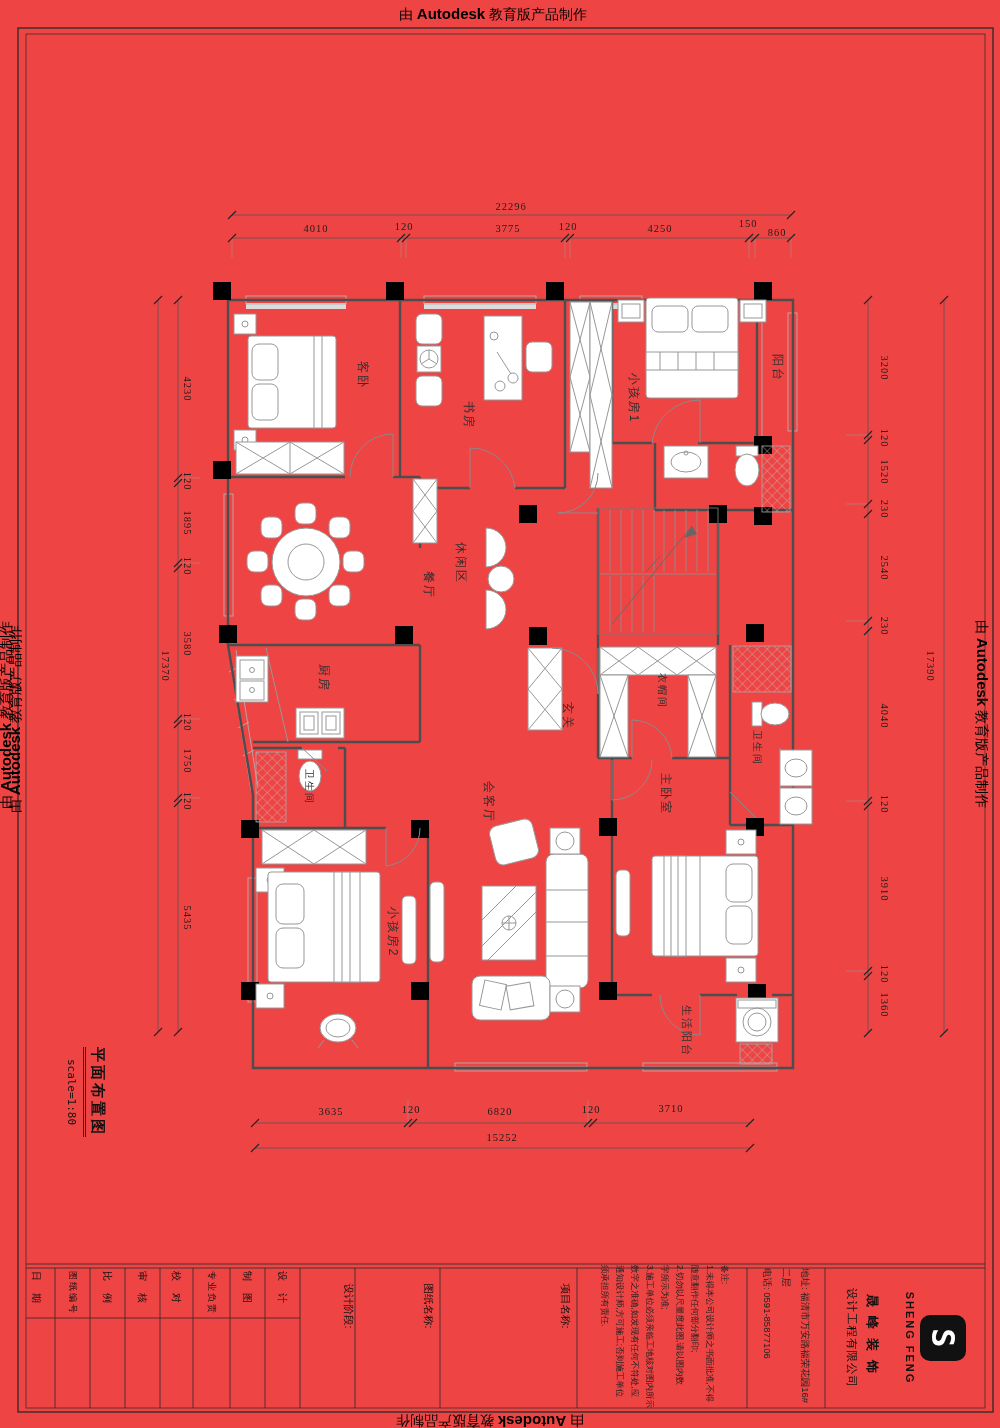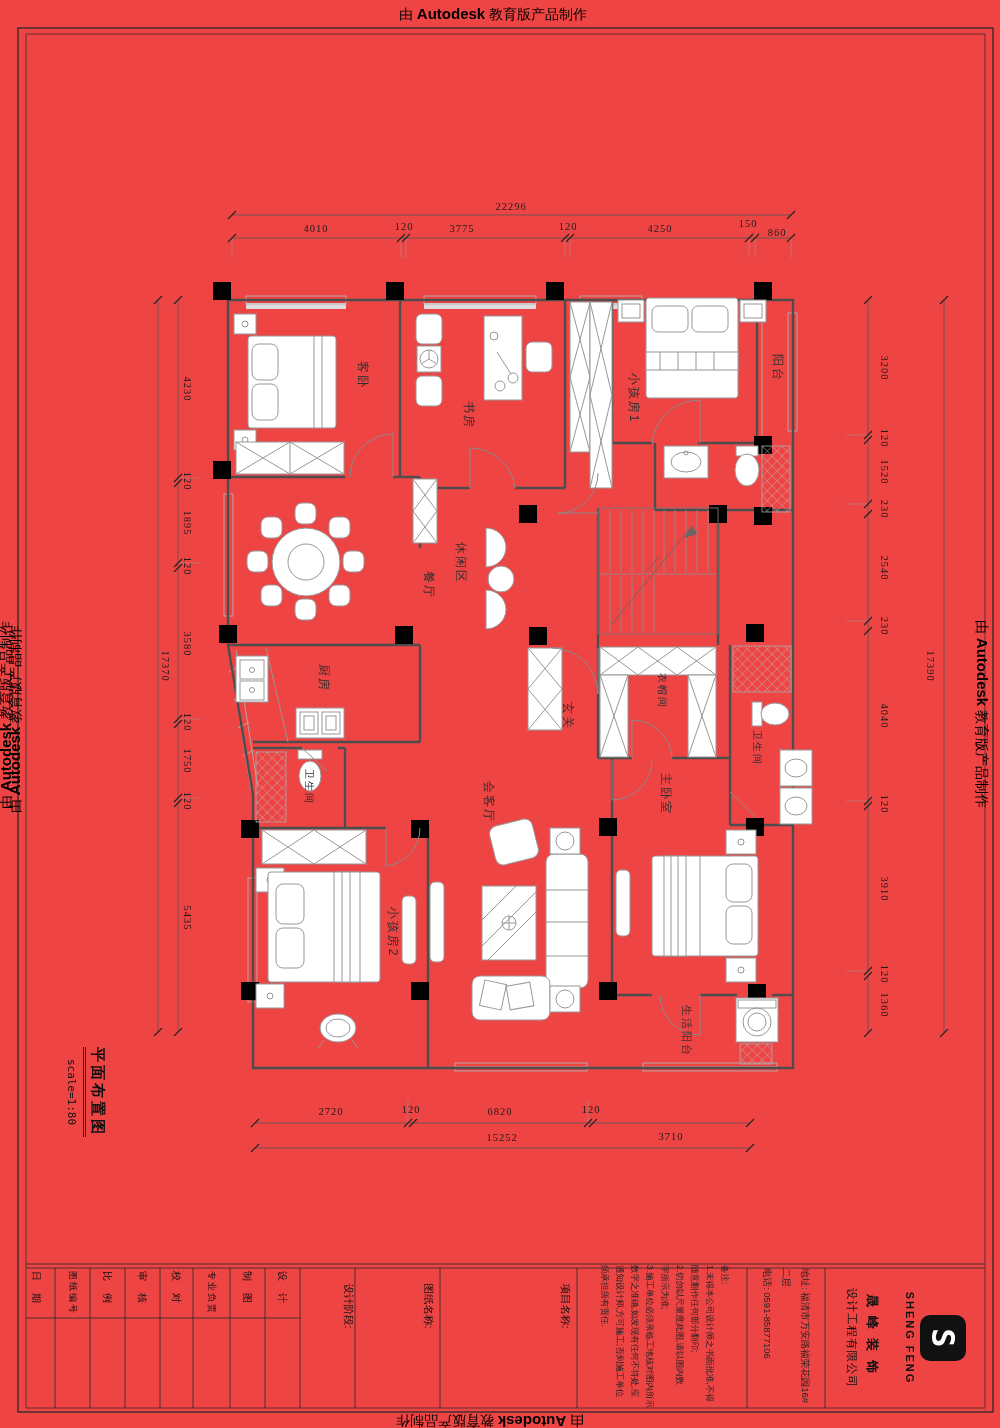--- a/index.html
+++ b/index.html
@@ -515,21 +515,21 @@
 
 <span class="t wm" style="left:493px;top:14px"><span>由</span> <span class="brand">Autodesk</span> <span>教育版产品制作</span></span>
 <span class="t wm r180" style="left:490px;top:1420px"><span>由</span> <span class="brand">Autodesk</span> <span>教育版产品制作</span></span>
 <span class="t wm r270" style="left:6px;top:715px"><span>由</span> <span class="brand">Autodesk</span> <span>教育版产品制作</span></span>
 <span class="t wm r270" style="left:15px;top:719px"><span>由</span> <span class="brand">Autodesk</span> <span>教育版产品制作</span></span>
 <span class="t wm r90" style="left:981px;top:714px"><span>由</span> <span class="brand">Autodesk</span> <span>教育版产品制作</span></span>
 
 <span class="t dim" style="left:511px;top:206px">22296</span>
 <span class="t dim" style="left:316px;top:228px">4010</span>
 <span class="t dim" style="left:404px;top:226px">120</span>
-<span class="t dim" style="left:462px;top:228px">3775</span>
+<span class="t dim" style="left:508px;top:228px">3775</span>
 <span class="t dim" style="left:568px;top:226px">120</span>
 <span class="t dim" style="left:660px;top:228px">4250</span>
 <span class="t dim" style="left:748px;top:223px">150</span>
 <span class="t dim" style="left:777px;top:232px">860</span>
 
 <span class="t dim r90" style="left:165px;top:666px">17370</span>
 <span class="t dim r90" style="left:187px;top:389px">4230</span>
 <span class="t dim r90" style="left:187px;top:481px">120</span>
 <span class="t dim r90" style="left:187px;top:523px">1895</span>
 <span class="t dim r90" style="left:187px;top:566px">120</span>
@@ -546,25 +546,25 @@
 <span class="t dim r90" style="left:884px;top:509px">230</span>
 <span class="t dim r90" style="left:884px;top:568px">2540</span>
 <span class="t dim r90" style="left:884px;top:626px">230</span>
 <span class="t dim r90" style="left:884px;top:716px">4040</span>
 <span class="t dim r90" style="left:884px;top:804px">120</span>
 <span class="t dim r90" style="left:884px;top:889px">3910</span>
 <span class="t dim r90" style="left:884px;top:974px">120</span>
 <span class="t dim r90" style="left:884px;top:1005px">1360</span>
 
 <span class="t dim" style="left:502px;top:1137px">15252</span>
-<span class="t dim" style="left:331px;top:1111px">2720</span>
+<span class="t dim" style="left:331px;top:1111px">3635</span>
 <span class="t dim" style="left:411px;top:1109px">120</span>
 <span class="t dim" style="left:500px;top:1111px">6820</span>
 <span class="t dim" style="left:591px;top:1109px">120</span>
-<span class="t dim" style="left:671px;top:1136px">3710</span>
+<span class="t dim" style="left:671px;top:1108px">3710</span>
 
 <span class="t room r90" style="left:362px;top:375px">客卧</span>
 <span class="t room r90" style="left:468px;top:415px">书房</span>
 <span class="t room r90" style="left:633px;top:398px">小孩房1</span>
 <span class="t room r90" style="left:777px;top:368px">阳台</span>
 <span class="t room r90" style="left:428px;top:585px">餐厅</span>
 <span class="t room r90" style="left:460px;top:563px">休闲区</span>
 <span class="t room r90" style="left:323px;top:678px">厨房</span>
 <span class="t room r90" style="left:309px;top:787px;font-size:10px">卫生间</span>
 <span class="t room r90" style="left:567px;top:716px">玄关</span>

